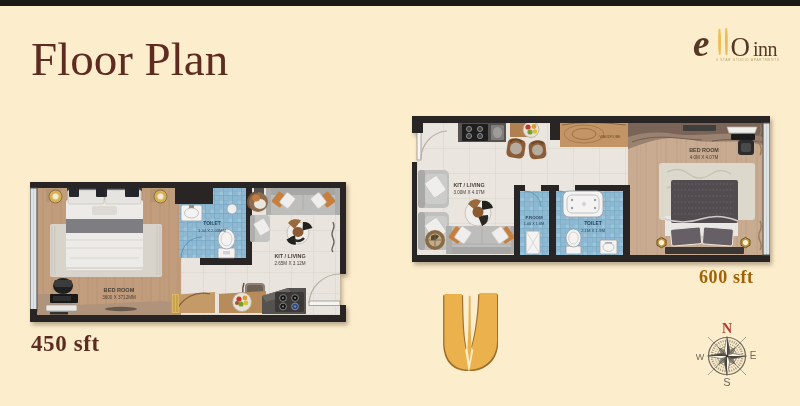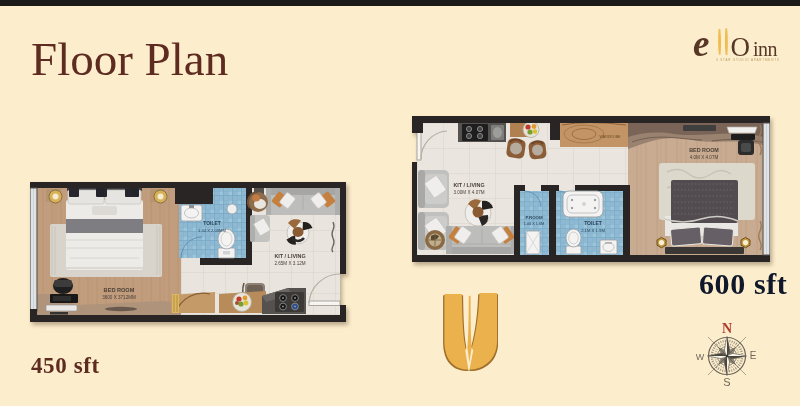--- a/index.html
+++ b/index.html
@@ -21,23 +21,23 @@
   <path d="M26.6,5.5 C25.9,14 25.9,23 26.9,30.8 L28.5,30.8 C29.2,23 29.2,14 28.4,5.5 Q27.5,3.8 26.6,5.5 Z" fill="#eebc50"></path>
   <path d="M33.4,4.8 C32.7,13.5 32.7,23 33.7,31 L35.3,31 C36,23 36,13.5 35.2,4.8 Q34.3,3.1 33.4,4.8 Z" fill="#eebc50"></path>
 
   <text x="38.5" y="32" font-family="Liberation Serif,serif" font-size="27" fill="#573726">O</text>
 
   <text x="61" y="32" font-family="Liberation Serif,serif" font-size="20" fill="#573726" letter-spacing="-0.5">inn</text>
 
   <text x="24" y="36.5" font-family="Liberation Sans,sans-serif" font-size="3" fill="#bb9c5f" letter-spacing="0.85">4 STAR STUDIO APARTMENTS</text>
 </svg>
 
-<div class="abs" style="left:31px;top:331px;font-family:'Liberation Serif',serif;font-weight:bold;font-size:23px;color:#5d2b1f;letter-spacing:0.6px;margin-top:22px;">450 sft</div>
-
-<div class="abs" style="left:699px;top:267px;font-family:'Liberation Serif',serif;font-weight:bold;font-size:30px;color:#0f172a;letter-spacing:0.6px;">600 sft</div>
+<div class="abs" style="left:31px;top:331px;font-family:'Liberation Serif',serif;font-weight:bold;font-size:23px;color:#5d2b1f;letter-spacing:0.6px;">450 sft</div>
+
+<div class="abs" style="left:699px;top:267px;font-family:'Liberation Serif',serif;font-weight:bold;font-size:18px;color:#a16207;letter-spacing:0.6px;">600 sft</div>
 
 <svg class="abs" style="left:440px;top:291px" width="58" height="84" viewBox="0 0 58 84">
   <g>
     <path d="M4.4,3 L21.9,3 C22.2,30 23.2,48 25.8,58 Q28.7,63.5 31.5,58 C34.5,48 38.5,30 39.5,2 L57,2 L57,50 C57,68 44.5,78.7 28.7,78.7 C13,78.7 4.4,68 4.4,50 Z" fill="#9f6f2b" transform="translate(-1.3,1.3)"></path>
     <path d="M4.4,3 L21.9,3 C22.2,30 23.2,48 25.8,58 Q28.7,63.5 31.5,58 C34.5,48 38.5,30 39.5,2 L57,2 L57,50 C57,68 44.5,78.7 28.7,78.7 C13,78.7 4.4,68 4.4,50 Z" fill="#9f6f2b" transform="translate(1.2,1.3)"></path>
     <path d="M4.4,3 L21.9,3 C22.2,30 23.2,48 25.8,58 Q28.7,63.5 31.5,58 C34.5,48 38.5,30 39.5,2 L57,2 L57,50 C57,68 44.5,78.7 28.7,78.7 C13,78.7 4.4,68 4.4,50 Z" fill="#eab14d"></path>
     <path d="M25.3,59.5 L28.9,82 L33.2,59.5 L30.7,55 L27.4,55 Z" fill="#fcedcc"></path>
     <path d="M28.8,6 C28.7,28 28.3,47 27.4,57 L29.4,71.5 L31.6,57 C30.9,47 30.6,28 30.6,6 C30.6,4.3 28.8,4.3 28.8,6 Z" fill="#eab14d"></path>
   </g>
 </svg>

